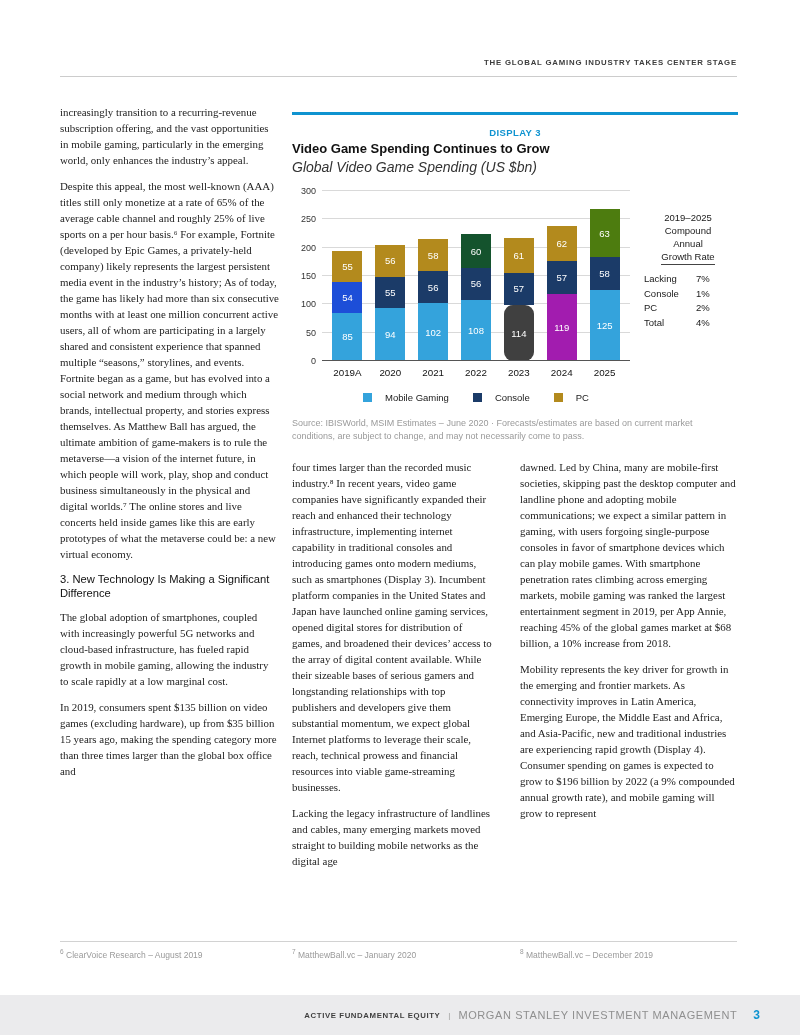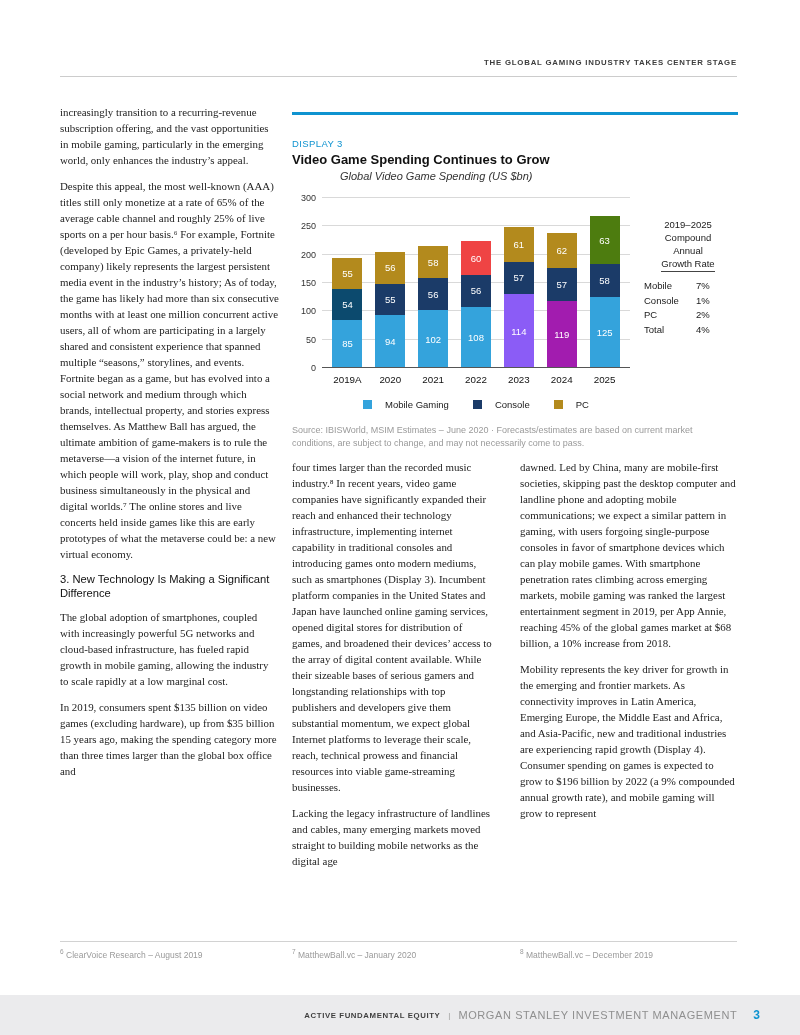--- a/index.html
+++ b/index.html
@@ -24,23 +24,23 @@
   .section-heading {
     font-family:"Liberation Sans", sans-serif; font-weight:normal;
     font-size:11.2px; line-height:14px; color:#111111; margin:4px 0 9px 0;
   }
 
   
   .chart-block {
     position:absolute; left:292px; top:112px; width:446px;
     border-top:3px solid #0F93D0; font-family:"Liberation Sans", sans-serif;
   }
-  .display-label { color:#0F93D0; font-weight:normal; font-size:9.5px; letter-spacing:0.4px; margin-top:23px; }
+  .display-label { color:#0F93D0; font-weight:bold; font-size:9.5px; letter-spacing:0.4px; margin-top:12px;text-align:center; }
   .chart-title   { font-weight:bold; font-size:13px; color:#111111; margin-top:3px; }
-  .chart-subtitle{ font-style:italic; font-size:11px; color:#333333; margin-top:3px;margin-left:48px; }
+  .chart-subtitle{ font-style:italic; font-size:14px; color:#333333; margin-top:3px; }
 
   .plot-row { display:flex; margin-top:16px; }
   .plot-col { flex:1; min-width:0; }
   .plot-area { position:relative; height:170px; margin-left:30px; }
   .gridline  { position:absolute; left:0; right:0; height:1px; background:#d9d9d9; z-index:0; }
   .axis-line { position:absolute; left:0; right:0; bottom:0; height:1px; background:#555555; z-index:2; }
   .ytick { position:absolute; left:-30px; width:24px; text-align:right; font-size:9px; color:#333333; }
   .bars-row { position:absolute; left:0; right:0; top:0; bottom:0; display:flex; padding:0 4px; z-index:1; }
   .bar-slot { flex:1; display:flex; justify-content:center; align-items:flex-end; height:100%; }
   .bar-stack { width:30px; display:flex; flex-direction:column-reverse; }
@@ -116,21 +116,21 @@
             <div class="gridline" style="bottom: 85px;"></div>
             <div class="gridline" style="bottom: 113.333px;"></div>
             <div class="gridline" style="bottom: 141.667px;"></div>
             <div class="gridline" style="bottom: 170px;"></div>
             <div class="bars-row">
               <div class="bar-slot">
                 <div class="bar-stack">
                   <div class="bar-seg" style="height: 48.1667px; background: rgb(52, 163, 220);">
                     <span class="bar-val">85</span>
                   </div>
-                  <div class="bar-seg" style="height: 30.6px; background: #0c4a6e;">
+                  <div class="bar-seg" style="height: 30.6px; background: #1d4ed8;">
                     <span class="bar-val">54</span>
                   </div>
                   <div class="bar-seg" style="height: 31.1667px; background: rgb(179, 138, 29);">
                     <span class="bar-val">55</span>
                   </div>
                 </div>
               </div>
               <div class="bar-slot">
                 <div class="bar-stack">
                   <div class="bar-seg" style="height: 53.2667px; background: rgb(52, 163, 220);">
@@ -158,28 +158,28 @@
                 </div>
               </div>
               <div class="bar-slot">
                 <div class="bar-stack">
                   <div class="bar-seg" style="height: 61.2px; background: rgb(52, 163, 220);">
                     <span class="bar-val">108</span>
                   </div>
                   <div class="bar-seg" style="height: 31.7333px; background: rgb(27, 59, 104);">
                     <span class="bar-val">56</span>
                   </div>
-                  <div class="bar-seg" style="height: 34px; background: #ef4444;">
+                  <div class="bar-seg" style="height: 34px; background: #14532d;">
                     <span class="bar-val">60</span>
                   </div>
                 </div>
               </div>
               <div class="bar-slot">
                 <div class="bar-stack">
-                  <div class="bar-seg" style="height: 74px; background: #8b5cf6;">
+                  <div class="bar-seg" style="height: 56px; background: #404040; border-radius: 9px;">
                     <span class="bar-val">114</span>
                   </div>
                   <div class="bar-seg" style="height: 32.3px; background: rgb(27, 59, 104);">
                     <span class="bar-val">57</span>
                   </div>
                   <div class="bar-seg" style="height: 34.5667px; background: rgb(179, 138, 29);">
                     <span class="bar-val">61</span>
                   </div>
                 </div>
               </div>
@@ -245,21 +245,21 @@
 
       <div class="cagr">
         <div class="cagr-title">
           <span class="cagr-line">2019–2025</span>
           <span class="cagr-line">Compound</span>
           <span class="cagr-line">Annual</span>
           <span class="cagr-underline">Growth Rate</span>
         </div>
         <div class="cagr-rows">
           <div class="cagr-row">
-            <span class="lab">Mobile</span>
+            <span class="lab">Lacking</span>
             <span class="val">7%</span>
           </div>
           <div class="cagr-row">
             <span class="lab">Console</span>
             <span class="val">1%</span>
           </div>
           <div class="cagr-row">
             <span class="lab">PC</span>
             <span class="val">2%</span>
           </div>

